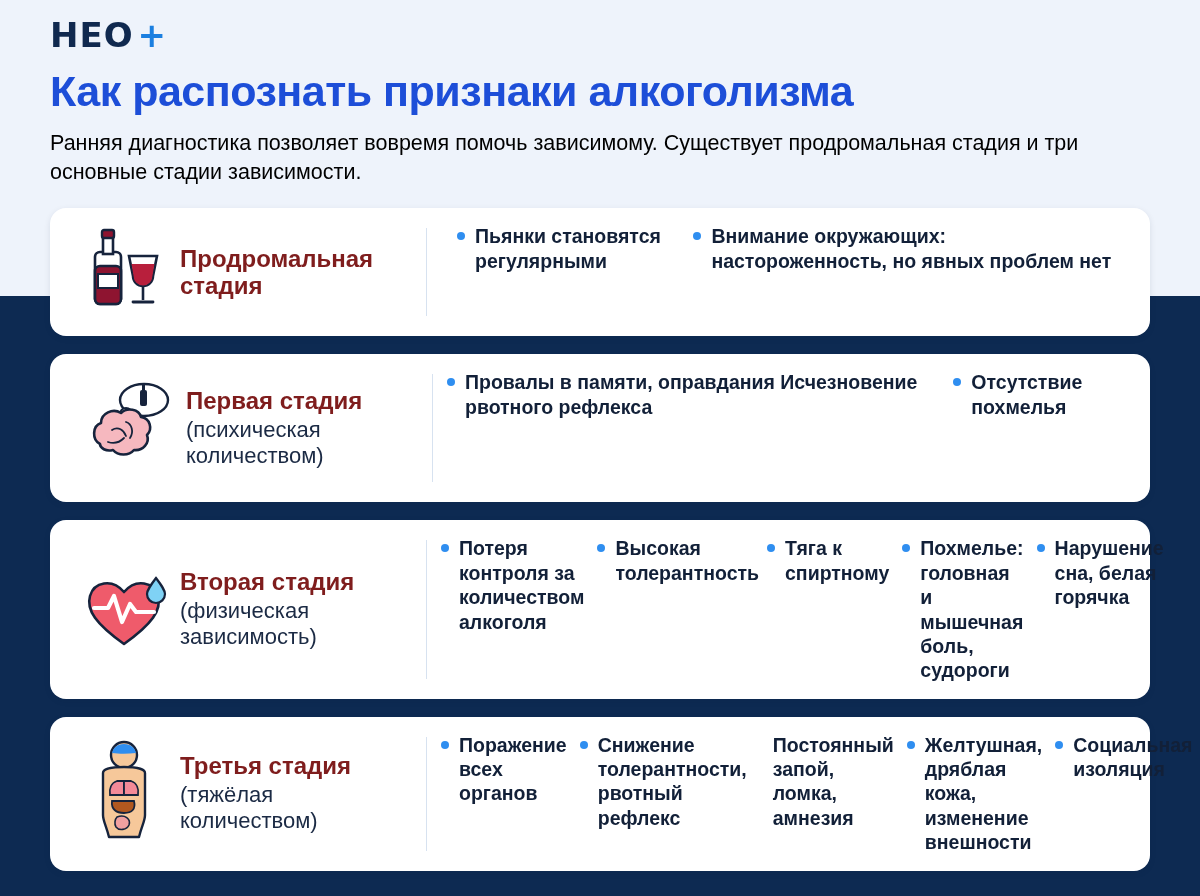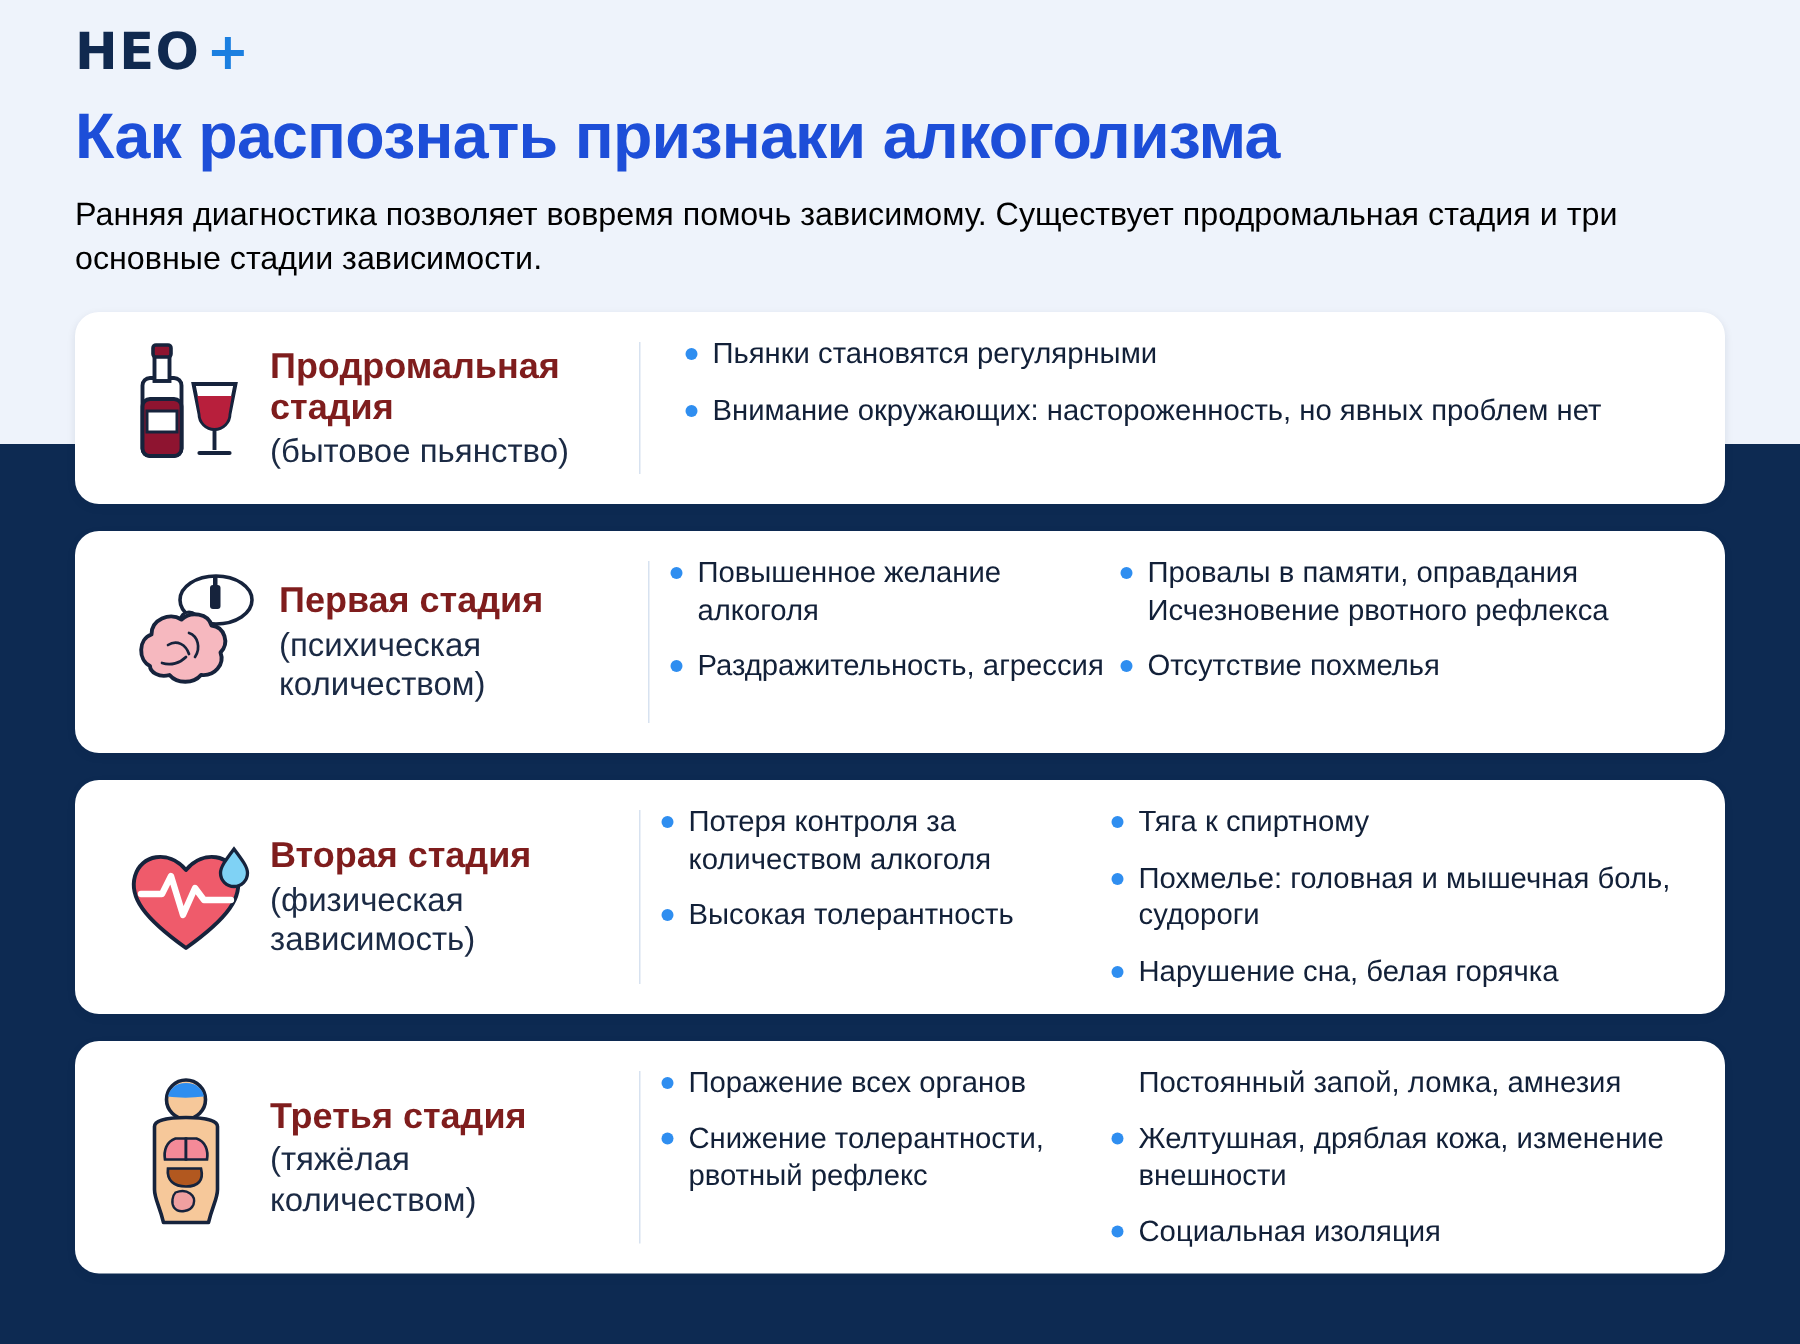--- a/index.html
+++ b/index.html
@@ -114,23 +114,25 @@
   }
   .divider {
     width: 1px;
     background: #d7e2f0;
     margin: 4px 14px 4px 0;
     flex: 0 0 1px;
   }
   .bullets {
     flex: 1 1 0;
     display: flex;
-    flex-direction: column;
+    flex-direction: row;
+    justify-content: center;
     gap: 13px;
     padding-right: 8px;
+    font-weight: bold;
   }
   .bullets.two-col-left { flex: 0 0 300px; }
   .bullet {
     display: flex;
     align-items: flex-start;
     gap: 10px;
     font-size: 19.5px;
     line-height: 1.25;
     color: #122038;
   }
@@ -180,21 +182,20 @@
             <rect x="21" y="4" width="12" height="8" rx="2" fill="#8e1430" stroke="#16233c" stroke-width="2.4"></rect>
             <rect x="17" y="48" width="20" height="14" fill="#ffffff" stroke="#16233c" stroke-width="2"></rect>
             <path d="M48 30 h28 l-4 20 a10 10 0 0 1 -20 0 z" fill="#ffffff" stroke="#16233c" stroke-width="2.6"></path>
             <path d="M50.5 38 h23 l-2.1 12 a9 9 0 0 1 -18.8 0 z" fill="#b81f3c"></path>
             <line x1="62" y1="60" x2="62" y2="74" stroke="#16233c" stroke-width="2.6"></line>
             <line x1="52" y1="76" x2="72" y2="76" stroke="#16233c" stroke-width="2.8" stroke-linecap="round"></line>
           </svg>
         </div>
         <div class="stage-cell">
           <div class="stage-name">Продромальная стадия</div>
-          <div class="stage-sub">(бытовое пьянство)</div>
         </div>
         <div class="divider"></div>
         <div class="bullets">
           <div class="bullet">
             <span class="dot"></span>
             <span class="bullet-text">Пьянки становятся регулярными</span>
           </div>
           <div class="bullet">
             <span class="dot"></span>
             <span class="bullet-text">Внимание окружающих: настороженность, но явных проблем нет</span>
@@ -212,30 +213,20 @@
             <rect x="60" y="6" width="3" height="7" fill="#16233c"></rect>
             <path d="M18 66 c-8 -4 -8 -18 1 -21 c0 -10 12 -15 20 -10 c6 -6 18 -4 20 4 c9 1 12 12 6 18 c3 8 -4 16 -13 15 c-5 6 -16 6 -21 0 c-7 2 -13 -2 -13 -6 z" fill="#f6b8bf" stroke="#16233c" stroke-width="2.6" stroke-linejoin="round"></path>
             <path d="M30 52 c6 -4 12 0 14 6 M44 44 c6 2 8 10 4 16 M26 64 c6 2 12 0 16 -4" fill="none" stroke="#16233c" stroke-width="1.8" stroke-linecap="round"></path>
           </svg>
         </div>
         <div class="stage-cell">
           <div class="stage-name">Первая стадия</div>
           <div class="stage-sub">(психическая количеством)</div>
         </div>
         <div class="divider"></div>
-        <div class="bullets two-col-left">
-          <div class="bullet">
-            <span class="dot"></span>
-            <span class="bullet-text">Повышенное желание алкоголя</span>
-          </div>
-          <div class="bullet">
-            <span class="dot"></span>
-            <span class="bullet-text">Раздражительность, агрессия</span>
-          </div>
-        </div>
         <div class="bullets">
           <div class="bullet">
             <span class="dot"></span>
             <span class="bullet-text">Провалы в памяти, оправдания Исчезновение рвотного рефлекса</span>
           </div>
           <div class="bullet">
             <span class="dot"></span>
             <span class="bullet-text">Отсутствие похмелья</span>
           </div>
         </div>

